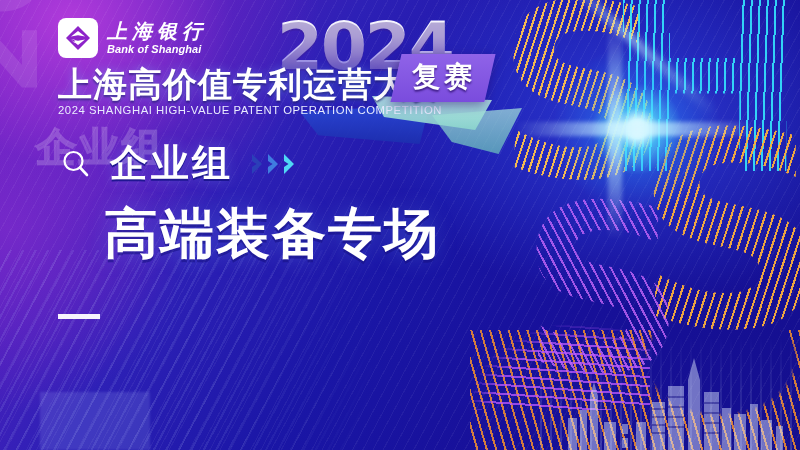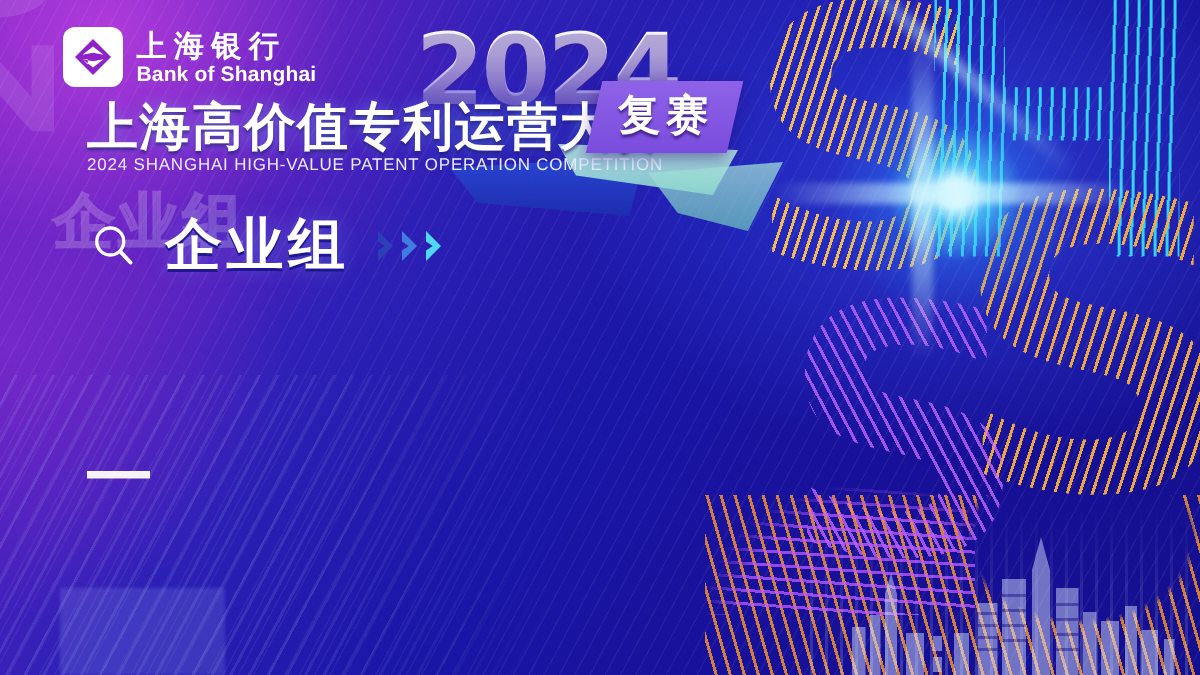--- a/index.html
+++ b/index.html
@@ -151,31 +151,31 @@
     left:300px;top:104px;width:130px;height:40px;
     background:linear-gradient(180deg,#2a49d8,#1c2fae);
     clip-path:polygon(0 20%,100% 0,92% 100%,14% 78%);
     opacity:.9;
   }
 
   
   .content{position:absolute;left:0;top:0;width:800px;height:450px;}
 
   
-  .logo-wrap{position:absolute;left:42px;top:18px;display:flex;align-items:center;gap:9px;}
+  .logo-wrap{position:absolute;left:58px;top:18px;display:flex;align-items:center;gap:9px;font-style:italic;}
   .logo-mark{
     width:40px;height:40px;border-radius:8px;background:#ffffff;
     display:flex;align-items:center;justify-content:center;flex:none;
   }
   .logo-text{display:flex;flex-direction:column;justify-content:center;}
   .logo-cn{
     color:#fff;font-size:20px;font-weight:bold;letter-spacing:5px;line-height:21px;
   }
   .logo-en{
-    color:#fff;font-size:14px;font-weight:bold;letter-spacing:.1px;line-height:14px;
+    color:#fff;font-size:11px;font-weight:bold;letter-spacing:.1px;line-height:14px;
   }
 
   
   .title-cn{
     position:absolute;left:58px;top:62px;
     font-size:34px;font-weight:bold;color:#ffffff;letter-spacing:1px;
     text-shadow:0 0 10px rgba(120,180,255,.45),0 2px 2px rgba(20,10,90,.6);
     white-space:nowrap;
   }
   .title-en{
@@ -334,18 +334,19 @@
         </svg>
         <svg class="chev" viewBox="0 0 13 22">
           <path d="M1 1 L11 11 L1 21 L1 14 L5.5 11 L1 8 Z" fill="#3f7de0"></path>
         </svg>
         <svg class="chev" viewBox="0 0 13 22">
           <path d="M1 1 L11 11 L1 21 L1 14 L5.5 11 L1 8 Z" fill="#4fd8f5"></path>
         </svg>
       </div>
     </div>
 
+    <div class="headline">高端装备专场</div>
 
     <div class="divider"></div>
 
 
   </div>
 </div>
 
 </body></html>

